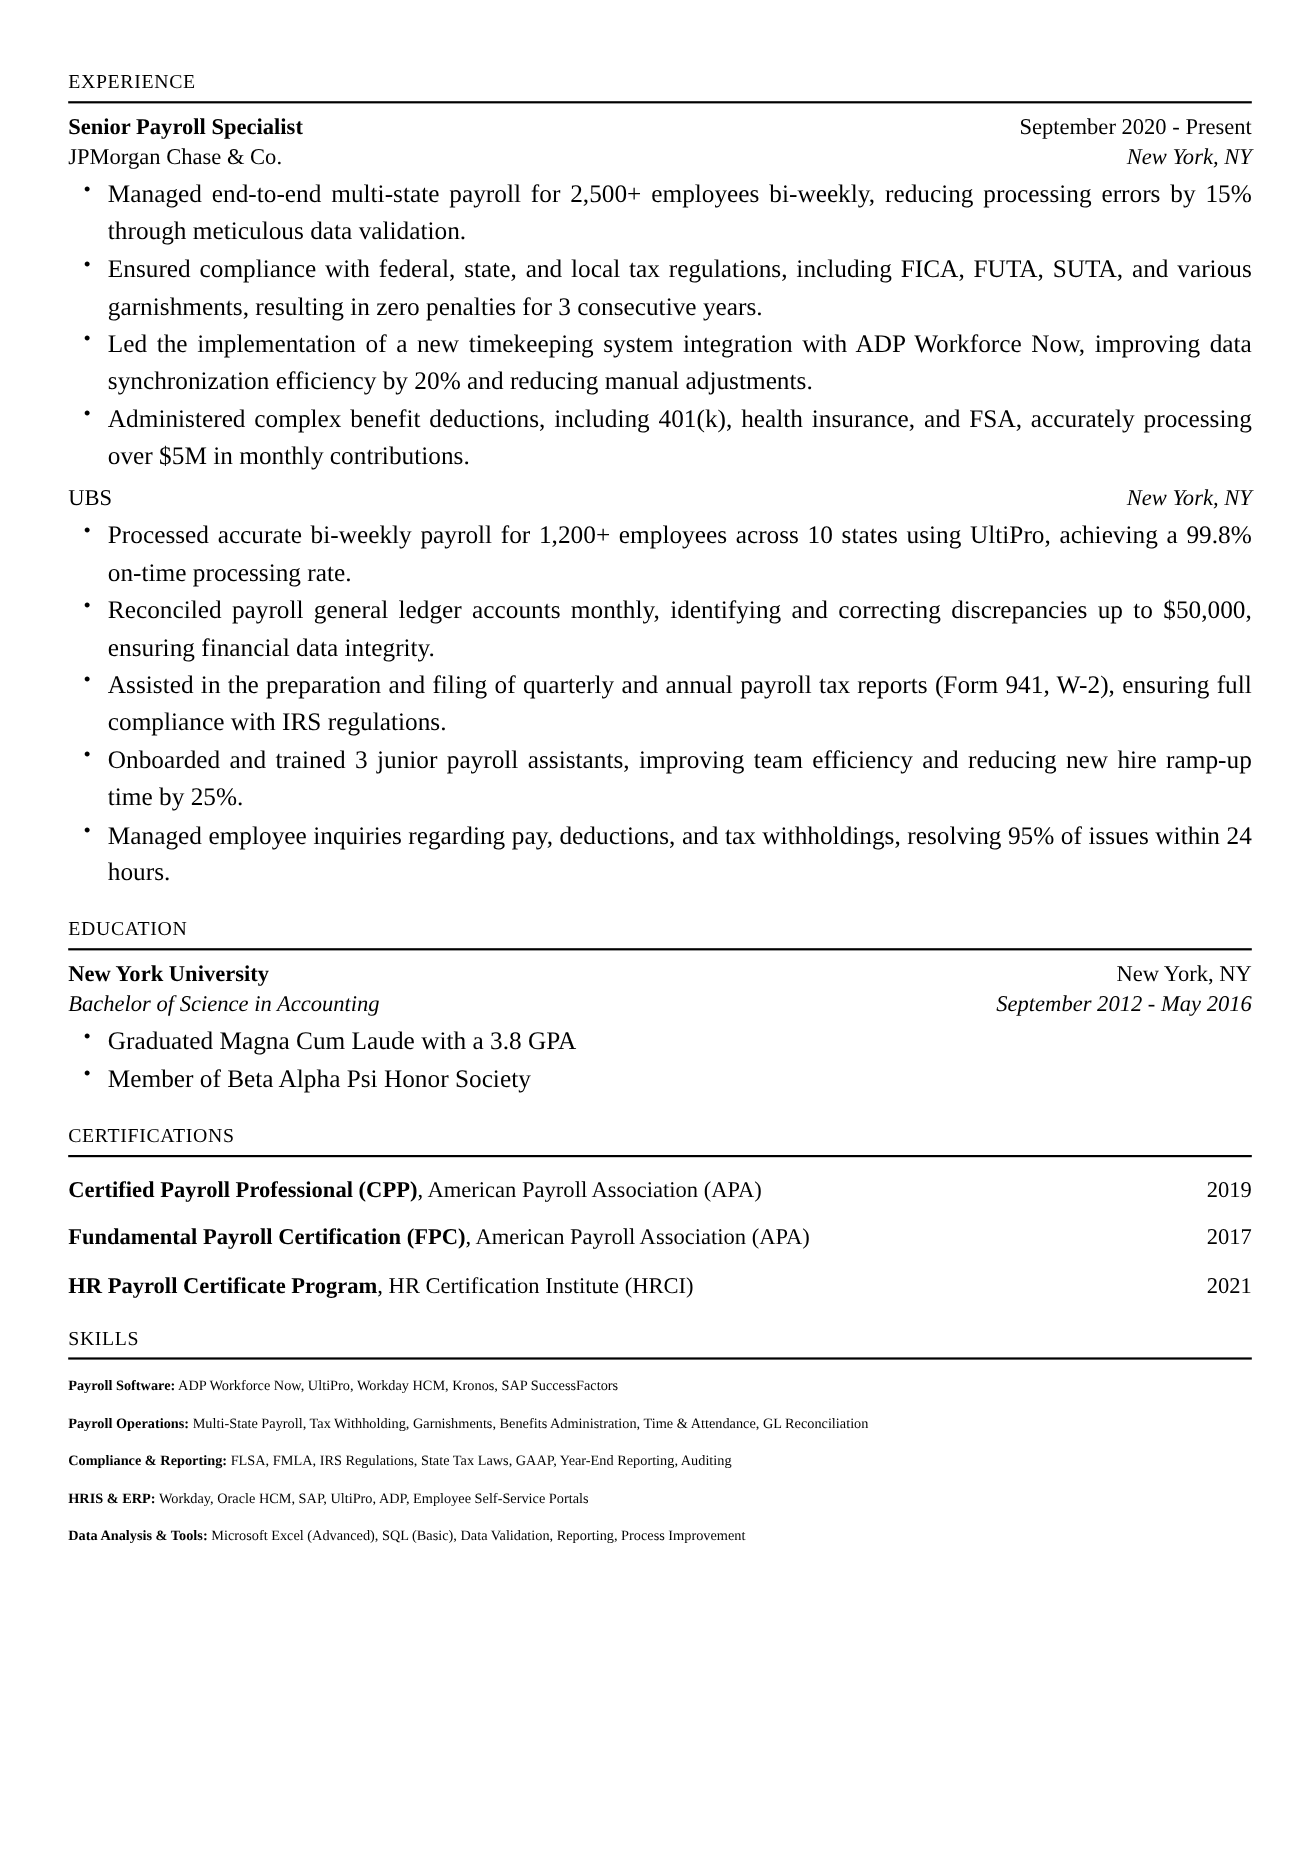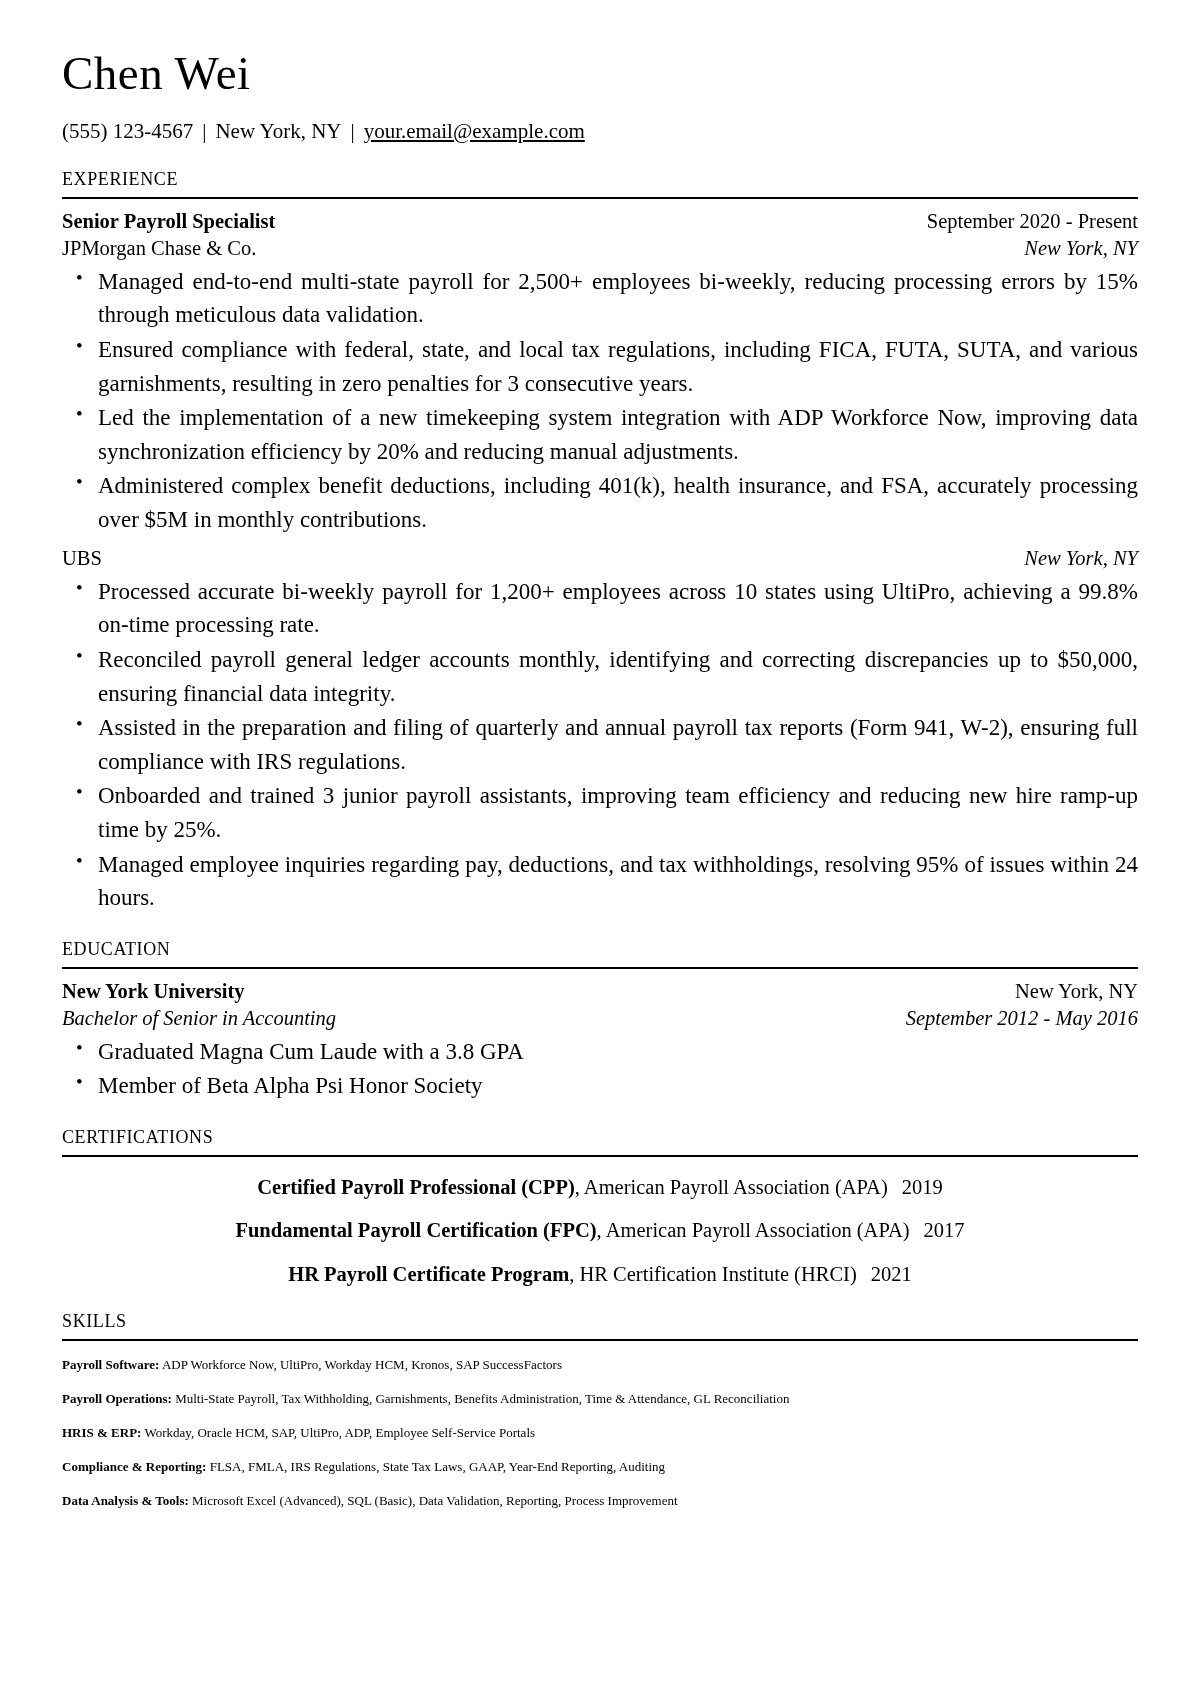--- a/index.html
+++ b/index.html
@@ -121,21 +121,21 @@
     content: "\2022";
     position: absolute;
     left: 14px;
     top: -1px;
     font-size: 19px;
   }
 
   
   .cert-row {
     display: flex;
-    justify-content: center;
+    justify-content: space-between;
     align-items: baseline;
     font-size: 20.5px;
     line-height: 1.3;
     margin-top: 17px;
   }
   .cert-main .cert-name {
     font-weight: bold;
   }
   .cert-year {
     white-space: nowrap;
@@ -152,26 +152,20 @@
   }
   .skill-cat {
     font-weight: bold;
   }
 </style>
 </head>
 <body>
 
 <div class="page">
 
-  <div>
-    <h1 class="name">Chen Wei</h1>
-    <div class="contact-line">
-      <span>(555) 123-4567</span><span class="contact-sep">|</span><span>New York, NY</span><span class="contact-sep">|</span><span class="contact-email">your.email@example.com</span>
-    </div>
-  </div>
 
   <div class="section">
     <div class="section-title">Experience</div>
     <hr class="section-rule">
 
     <div class="entry">
       <div class="entry-row">
         <span class="entry-title">Senior Payroll Specialist</span>
         <span class="entry-date">September 2020 - Present</span>
       </div>
@@ -205,21 +199,21 @@
   <div class="section">
     <div class="section-title">Education</div>
     <hr class="section-rule">
 
     <div class="entry">
       <div class="entry-row">
         <span class="entry-title">New York University</span>
         <span class="entry-date">New York, NY</span>
       </div>
       <div class="entry-row">
-        <span class="entry-degree">Bachelor of Senior in Accounting</span>
+        <span class="entry-degree">Bachelor of Science in Accounting</span>
         <span class="entry-eddate">September 2012 - May 2016</span>
       </div>
       <ul class="bullets">
         <li>Graduated Magna Cum Laude with a 3.8 GPA</li>
         <li>Member of Beta Alpha Psi Honor Society</li>
       </ul>
     </div>
   </div>
 
   <div class="section">
@@ -243,20 +237,20 @@
   </div>
 
   <div class="section">
     <div class="section-title">Skills</div>
     <hr class="section-rule">
 
     <div class="skill-row"><span class="skill-cat">Payroll Software:</span><span> ADP Workforce Now, UltiPro, Workday HCM, Kronos, SAP SuccessFactors</span></div>
 
     <div class="skill-row"><span class="skill-cat">Payroll Operations:</span><span> Multi-State Payroll, Tax Withholding, Garnishments, Benefits Administration, Time &amp; Attendance, GL Reconciliation</span></div>
 
+    <div class="skill-row"><span class="skill-cat">Compliance &amp; Reporting:</span><span> FLSA, FMLA, IRS Regulations, State Tax Laws, GAAP, Year-End Reporting, Auditing</span></div>
+
     <div class="skill-row"><span class="skill-cat">HRIS &amp; ERP:</span><span> Workday, Oracle HCM, SAP, UltiPro, ADP, Employee Self-Service Portals</span></div>
 
-    <div class="skill-row"><span class="skill-cat">Compliance &amp; Reporting:</span><span> FLSA, FMLA, IRS Regulations, State Tax Laws, GAAP, Year-End Reporting, Auditing</span></div>
-
     <div class="skill-row"><span class="skill-cat">Data Analysis &amp; Tools:</span><span> Microsoft Excel (Advanced), SQL (Basic), Data Validation, Reporting, Process Improvement</span></div>
   </div>
 
 </div>
 
 </body></html>

